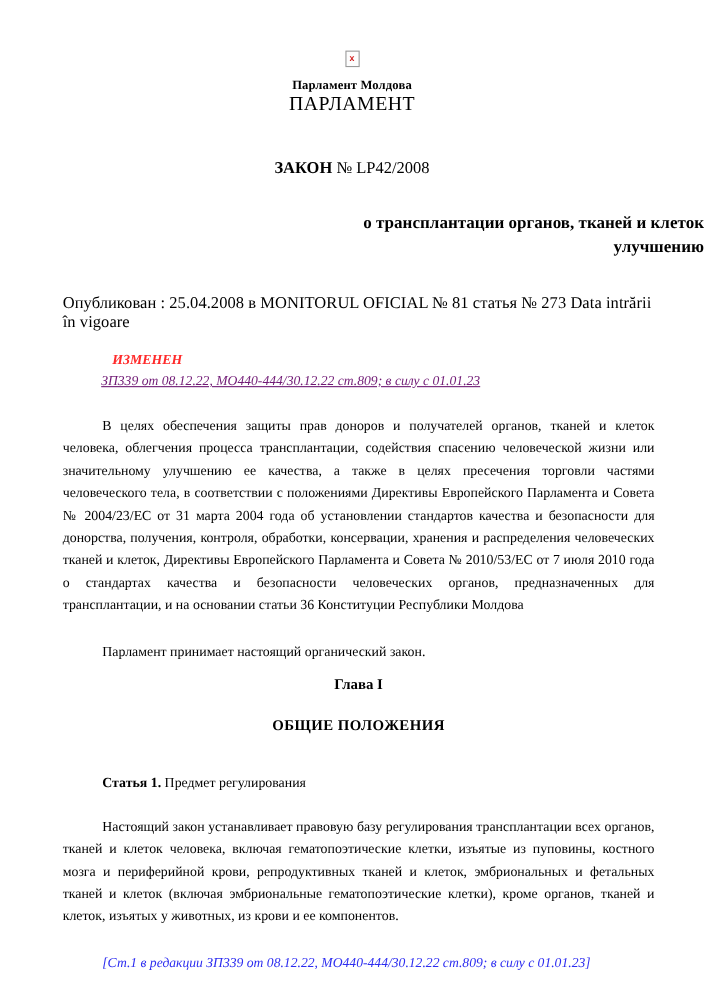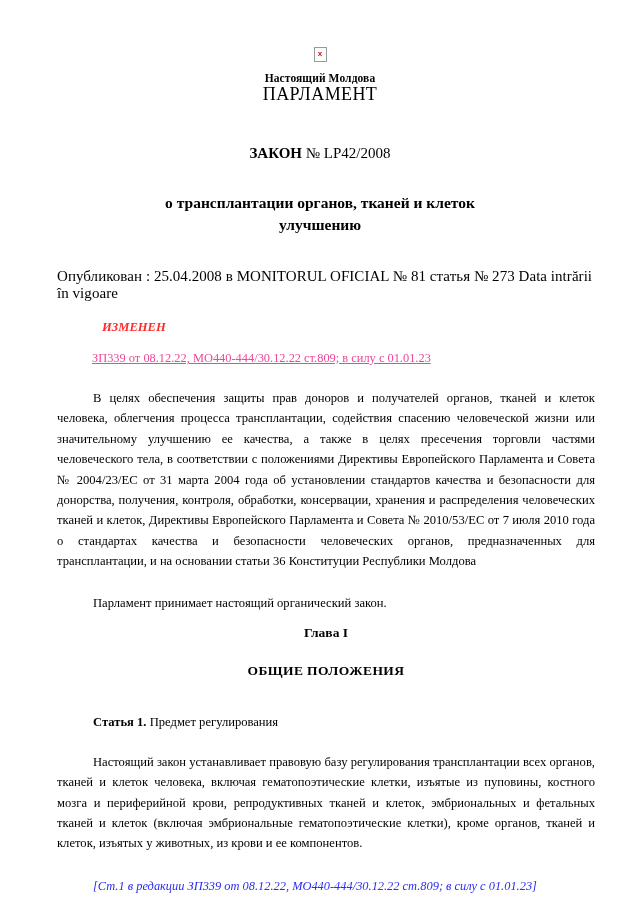--- a/index.html
+++ b/index.html
@@ -66,21 +66,21 @@
     font-size: 15px;
     margin-top: 40px;
   }
   .lawline b { font-weight: bold; }
   .lawdate {
     text-align: center;
     font-size: 15px;
     margin-top: 2px;
   }
   .doc-title {
-    text-align: center;
+    text-align: right;
     font-weight: bold;
     font-size: 15.5px;
     margin-top: 30px;
     line-height: 1.45;
   }
 
   
   .col {
     margin: 0 45px 0 57px;
   }
@@ -93,24 +93,25 @@
   .changed {
     color: #ff2a2a;
     font-weight: bold;
     font-style: italic;
     font-size: 12.6px;
     margin-top: 18px;
     margin-left: 45px;
   }
   .amend-link {
     display: inline-block;
-    color: #ec4899;
+    color: #701a75;
+    font-style: italic;
     font-size: 12.4px;
     text-decoration: underline;
-    margin-top: 16px;
+    margin-top: 4px;
     margin-left: 35px;
     cursor: pointer;
   }
 
   .body-p {
     text-align: justify;
     text-justify: inter-word;
     font-size: 12.6px;
     line-height: 1.62;
     text-indent: 36px;
@@ -152,21 +153,21 @@
 <body>
 
 <div class="page">
 
   <div class="broken-img-wrap">
     <span class="broken-img">
       <span class="x-glyph">x</span>
     </span>
   </div>
 
-  <div class="country">Настоящий Молдова</div>
+  <div class="country">Парламент Молдова</div>
 
   <div class="parliament">ПАРЛАМЕНТ</div>
 
   <div class="lawline">
     <b>ЗАКОН</b><span>&nbsp;</span><span>№ LP42/2008</span>
   </div>
 
   <div class="doc-title">
     <div>о трансплантации органов, тканей и клеток</div>
     <div>улучшению</div>

